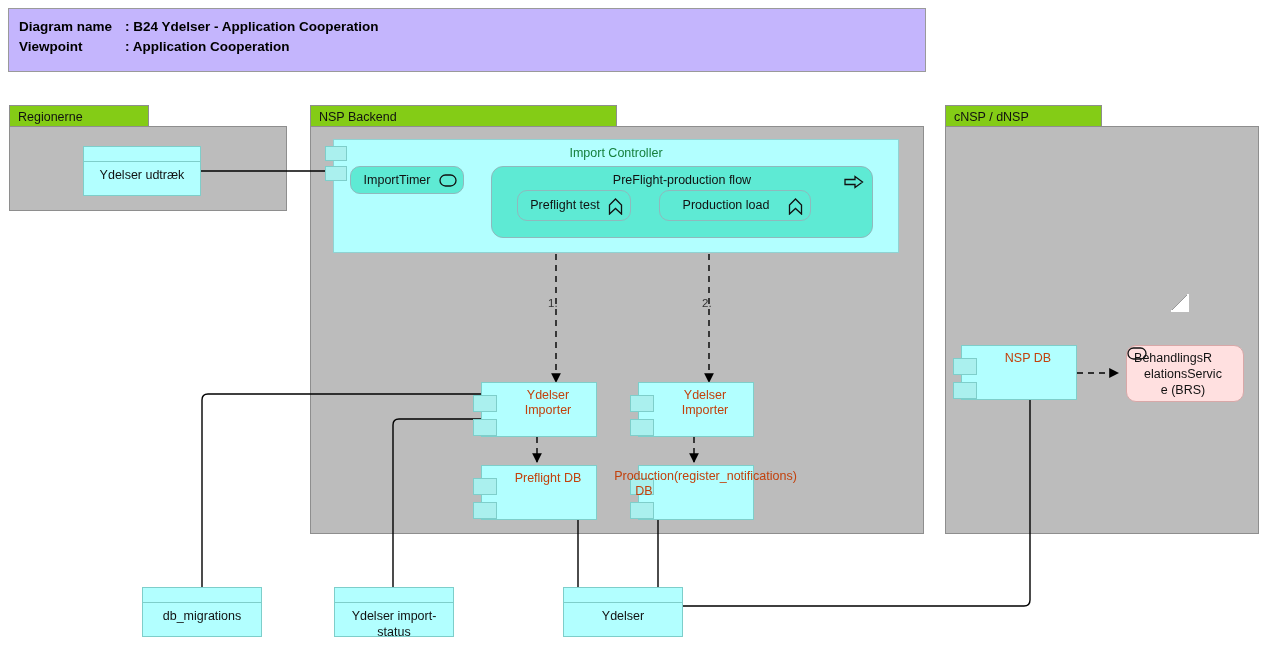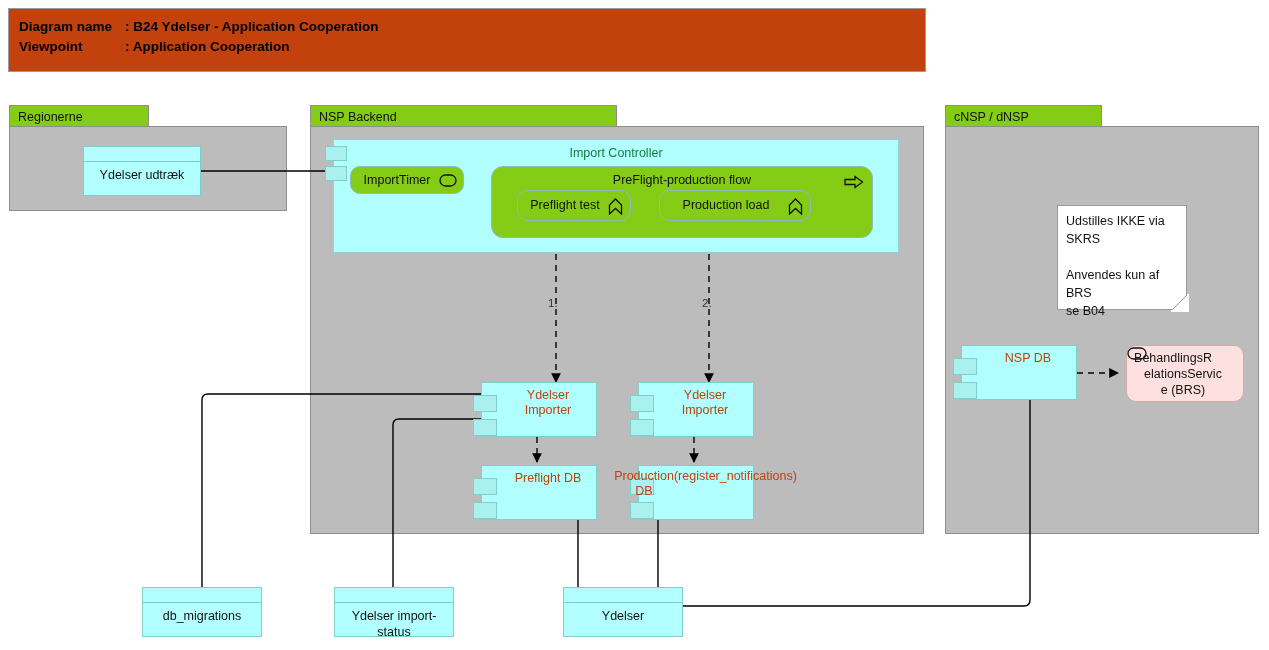--- a/index.html
+++ b/index.html
@@ -16,21 +16,21 @@
     width: 1269px;
     height: 650px;
     overflow: hidden;
     background: #ffffff;
   }
   .abs { position: absolute; box-sizing: border-box; }
 
   
   #title-banner {
     left: 8px; top: 8px; width: 918px; height: 64px;
-    background: #c2410c;
+    background: #c4b5fd;
     border: 1px solid #9a9a9a;
     padding: 8px 10px 0 10px;
   }
   .title-line {
     font-size: 13.5px;
     font-weight: bold;
     color: #000000;
     line-height: 20px;
     white-space: pre;
   }
@@ -93,21 +93,21 @@
     display: flex; align-items: flex-start; justify-content: center;
     text-align: center;
     padding-top: 6px;
     font-size: 12.5px;
     color: #111;
     line-height: 16px;
   }
 
   
   .rounded {
-    background: #84cc16;
+    background: #5eead4;
     border: 1px solid #8fb9bd;
     border-radius: 10px;
   }
   .rounded.big { border-radius: 12px; }
   .rounded .r-label {
     position: absolute;
     left: 0; right: 0; top: 0;
     text-align: center;
     font-size: 12.5px;
     color: #111;
@@ -291,26 +291,20 @@
     <div class="r-label" style="flex-direction:column; padding-right:4px;">
       <span style="padding-right:20px;">BehandlingsR</span>
       <span>elationsServic</span>
       <span>e (BRS)</span>
     </div>
     <svg class="icon-slot" style="right:7px; top:8px;" width="20" height="13" viewBox="0 0 20 13">
       <rect x="1" y="1" width="18" height="11" rx="5.5" ry="5.5" fill="none" stroke="#111" stroke-width="1.3"></rect>
     </svg>
   </div>
 
-  <div class="abs" id="note-box" style="left:1057px; top:205px; width:130px; height:105px;">
-    <div class="note-text">Udstilles IKKE via SKRS
-
-Anvendes kun af BRS
-se B04</div>
-  </div>
   <svg class="abs" style="left:1171px; top:294px;" width="18" height="18" viewBox="0 0 18 18">
     <path d="M 17 0 L 17 17 L 0 17 Z" fill="#ffffff" stroke="none"></path>
     <path d="M 17 0 L 0 17" stroke="#9a9a9a" stroke-width="1" fill="none"></path>
     <path d="M 17 0 L 17 17 L 0 17" stroke="#ffffff" stroke-width="2" fill="none"></path>
   </svg>
 
   <div class="abs dataobj" style="left:334px; top:587px; width:120px; height:50px;">
     <div class="bar"></div>
     <div class="do-label">Ydelser import-status</div>
   </div>

